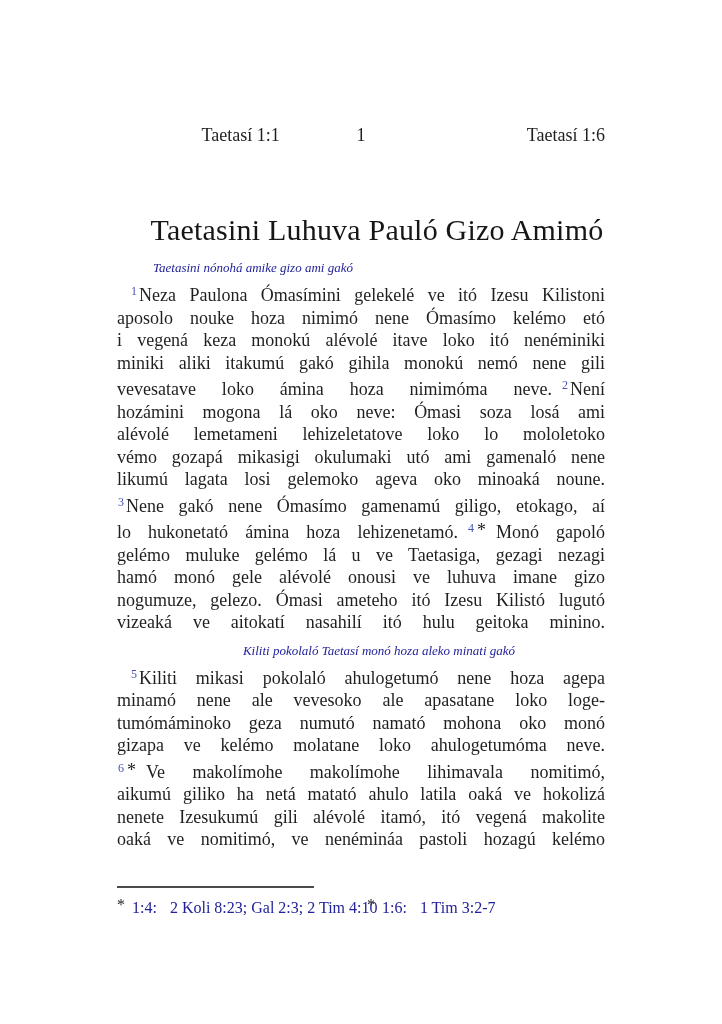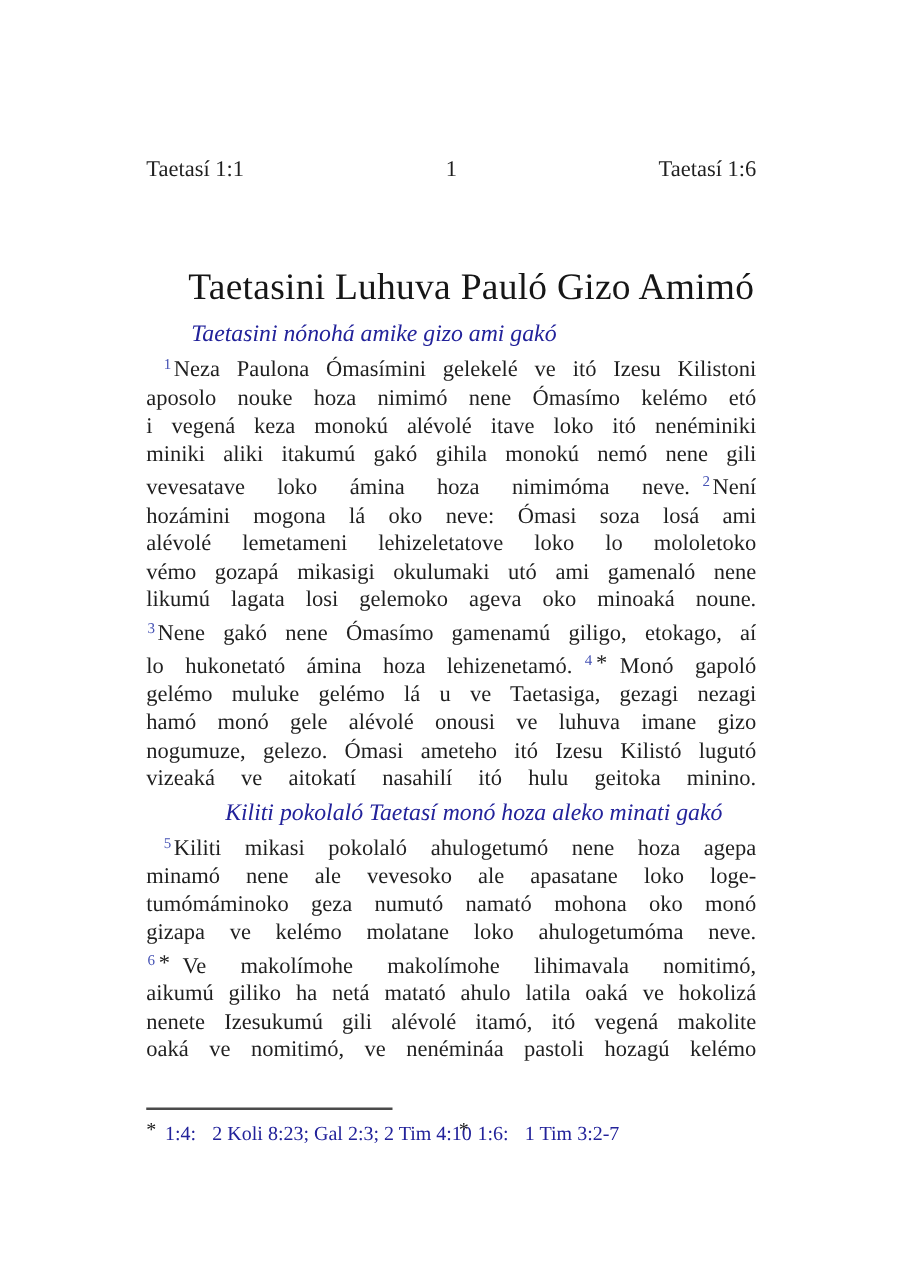--- a/index.html
+++ b/index.html
@@ -7,31 +7,31 @@
     position:relative;width:722px;height:1024px;background:#ffffff;
     font-family:"Liberation Serif","DejaVu Serif",serif;color:#1f1f1f;
     overflow:hidden;
   }
   .running-header{
     position:absolute;top:124px;left:117px;width:488px;
     display:flex;justify-content:space-between;align-items:baseline;
     font-size:18px;line-height:22px;
   }
   .running-header .hdr{flex:1;}
-  .hdr-left{text-align:left;}
+  .hdr-left{text-align:right;}
   .hdr-center{text-align:center;}
   .hdr-right{text-align:right;}
   .book-title{
     position:absolute;top:196px;left:0;width:722px;margin:16px;
     text-align:center;font-size:30px;font-weight:normal;line-height:36px;
     color:#161616;letter-spacing:0.2px;
   }
   #content{position:absolute;top:256px;left:117px;width:488px;}
   .section-heading{
-    font-style:italic;color:#22229a;font-size:19px;line-height:24px;
+    font-style:italic;color:#22229a;font-size:13px;line-height:24px;
     margin:0 0 0 36px;
   }
   .section-heading + .lines{margin-bottom:0;}
   .section:nth-child(2) .section-heading{margin-top:5px;text-align:center;}
   .line{
     font-size:18px;line-height:22.5px;
     text-align:justify;text-align-last:justify;
     -moz-text-align-last:justify;
   }
   .line.indent{text-indent:13px;}

